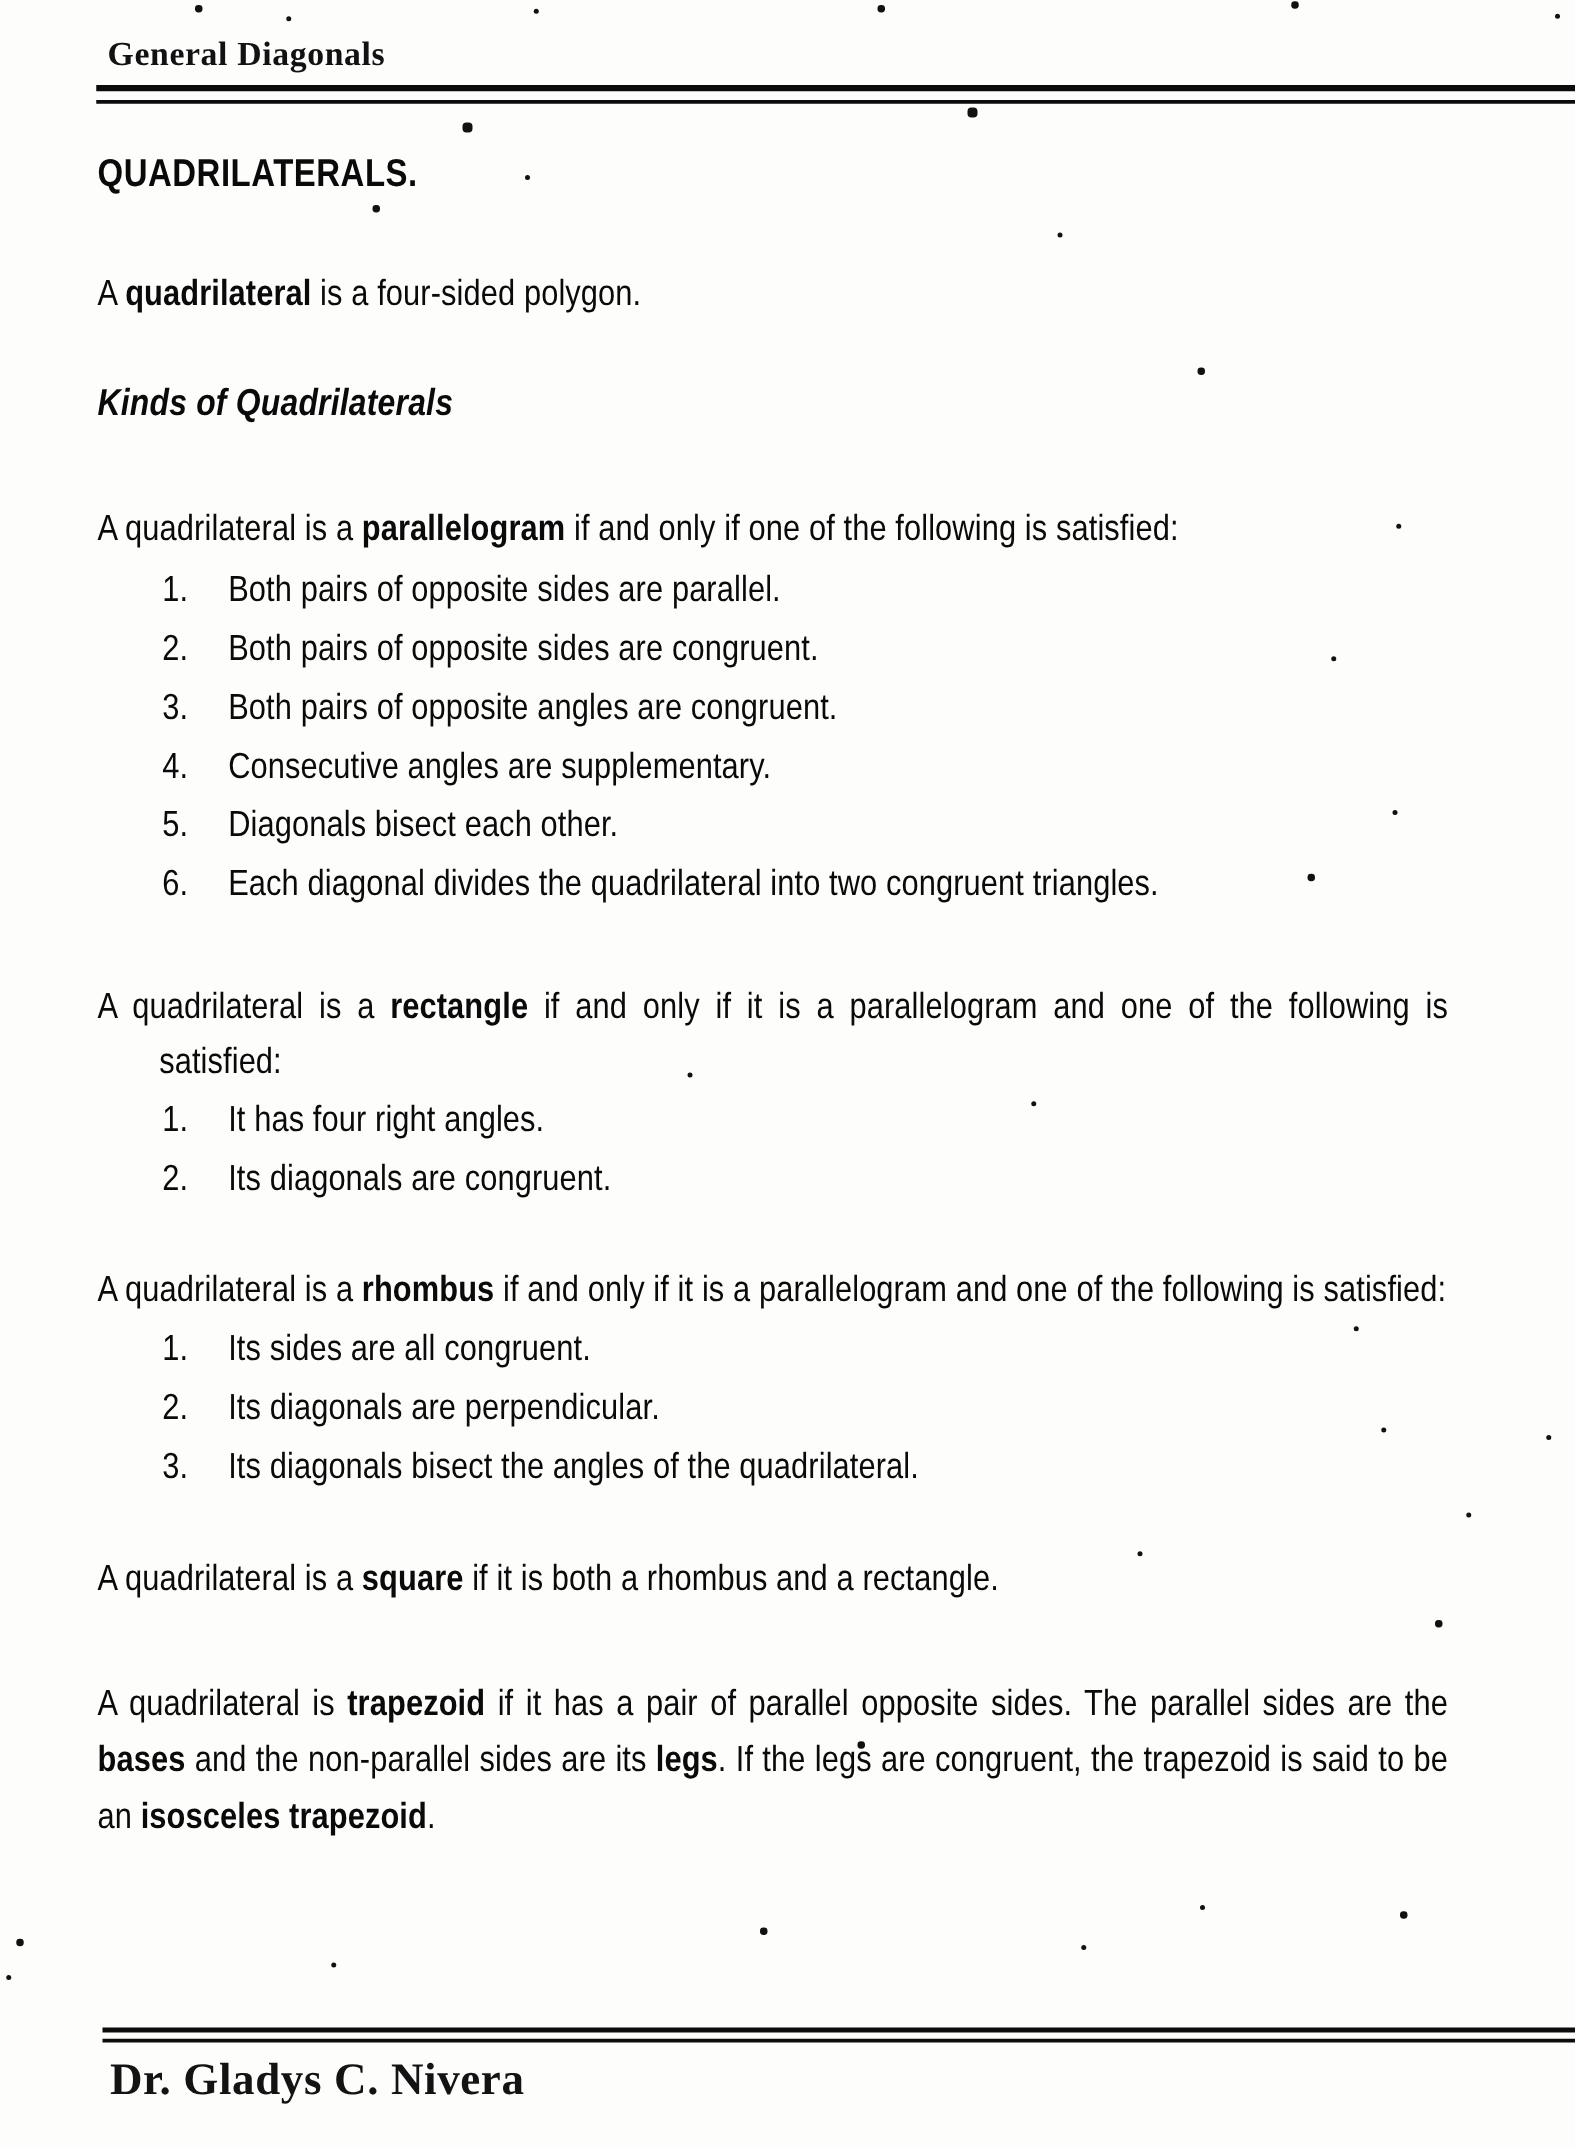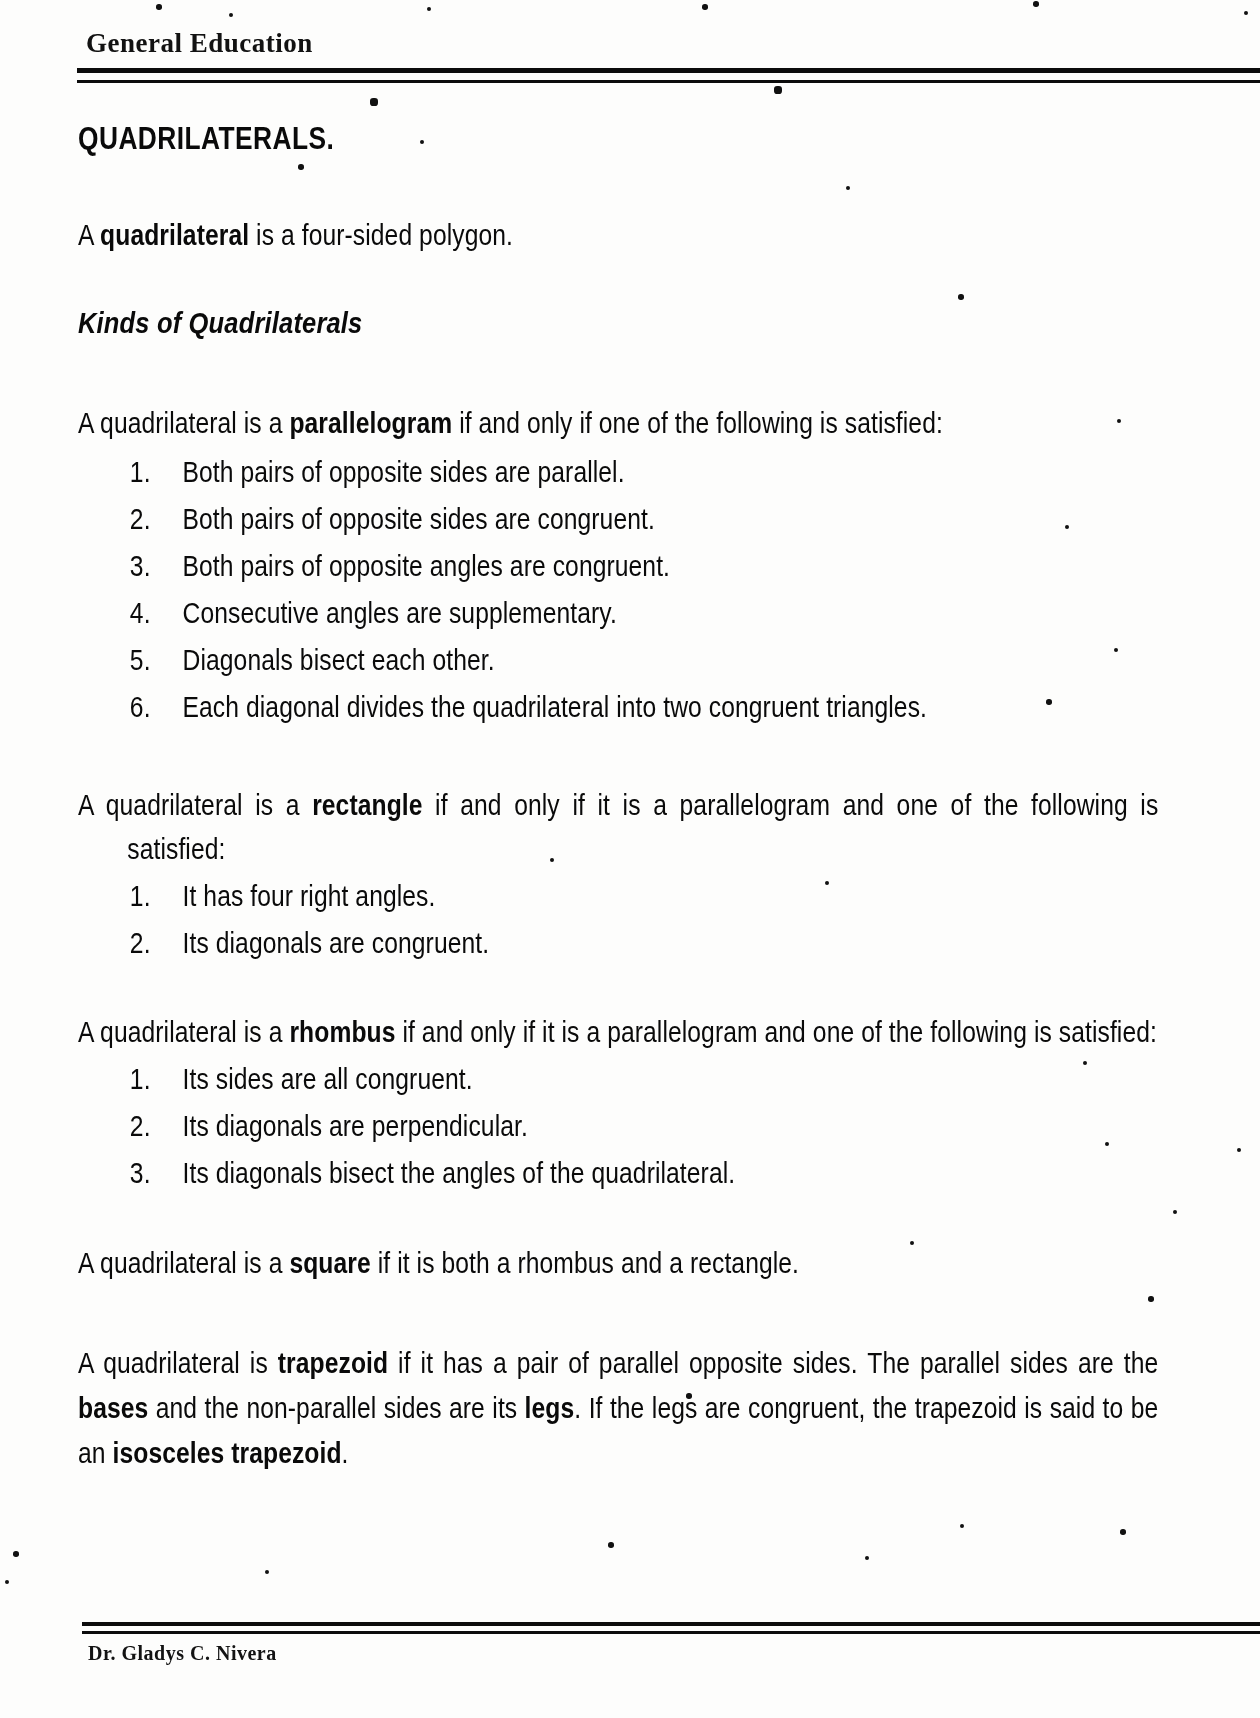--- a/index.html
+++ b/index.html
@@ -74,21 +74,21 @@
   
   .bottom-rule {
     position: absolute; top: 1622px; left: 82px;
     width: 1178px; height: 12px;
     border-top: 4px solid #0c0c0c;
     border-bottom: 3px solid #0c0c0c;
   }
   .footer-author {
     position: absolute; top: 1642px; left: 88px;
     font-family: "Liberation Serif", serif;
-    font-size: 20px; font-weight: 700; letter-spacing: 0.5px;
+    font-size: 36px; font-weight: 700; letter-spacing: 0.5px;
     color: #131313;
   }
   
   .specks {
     position: absolute; top: 0; left: 0;
     width: 2px; height: 2px; border-radius: 50%;
     background: transparent;
     box-shadow:
       158px 6px 0 2px #111, 230px 14px 0 1px #111, 428px 8px 0 1px #111,
       704px 6px 0 2px #111, 1035px 3px 0 2px #111, 1245px 12px 0 1px #111,
@@ -101,21 +101,21 @@
       688px 1395px 0 2px #111, 15px 1553px 0 2px #111, 610px 1544px 0 2px #111,
       961px 1525px 0 1px #111, 1122px 1531px 0 2px #111, 266px 1571px 0 1px #111,
       866px 1557px 0 1px #111, 6px 1581px 0 1px #111;
   }
 </style>
 </head>
 <body>
 
 <div class="page">
 
-  <div class="running-head">General Education</div>
+  <div class="running-head">General Diagonals</div>
   <div class="top-rule"></div>
 
   <div class="content">
 
     <div class="doc-title">QUADRILATERALS.</div>
 
     <p class="intro"><span>A </span><span class="b">quadrilateral</span><span> is a four-sided polygon.</span></p>
 
     <div class="kinds-heading">Kinds of Quadrilaterals</div>
 

